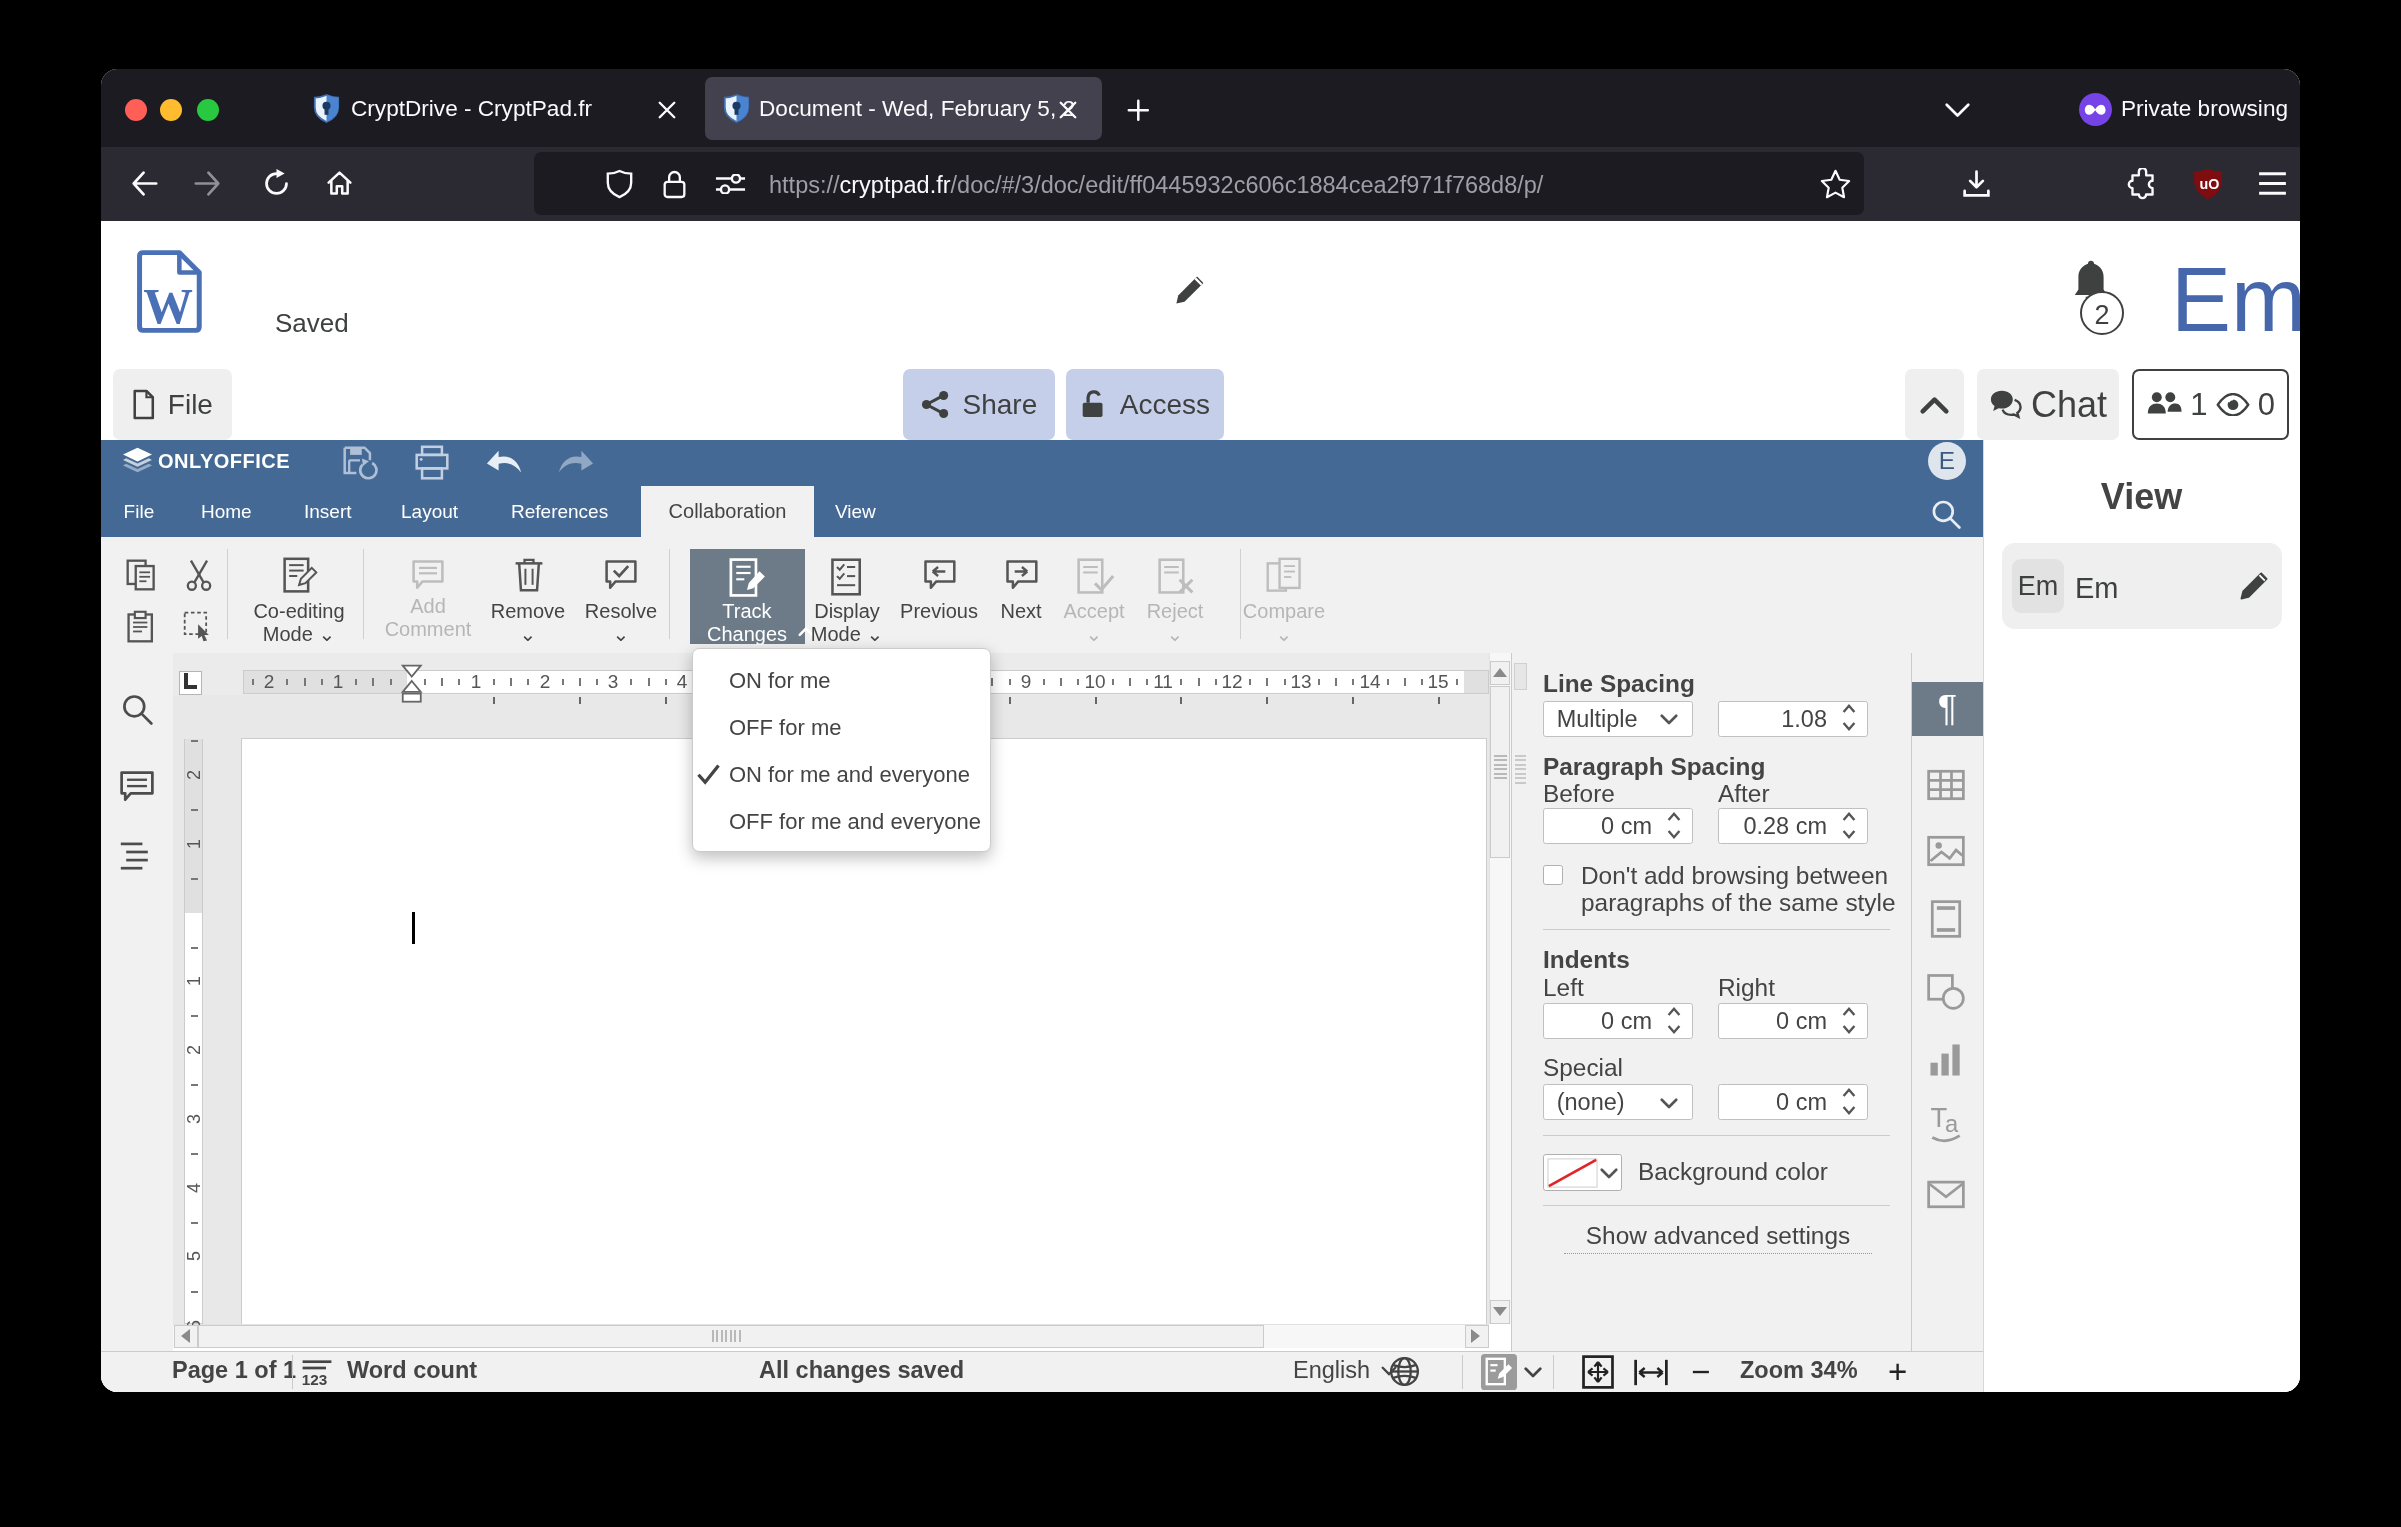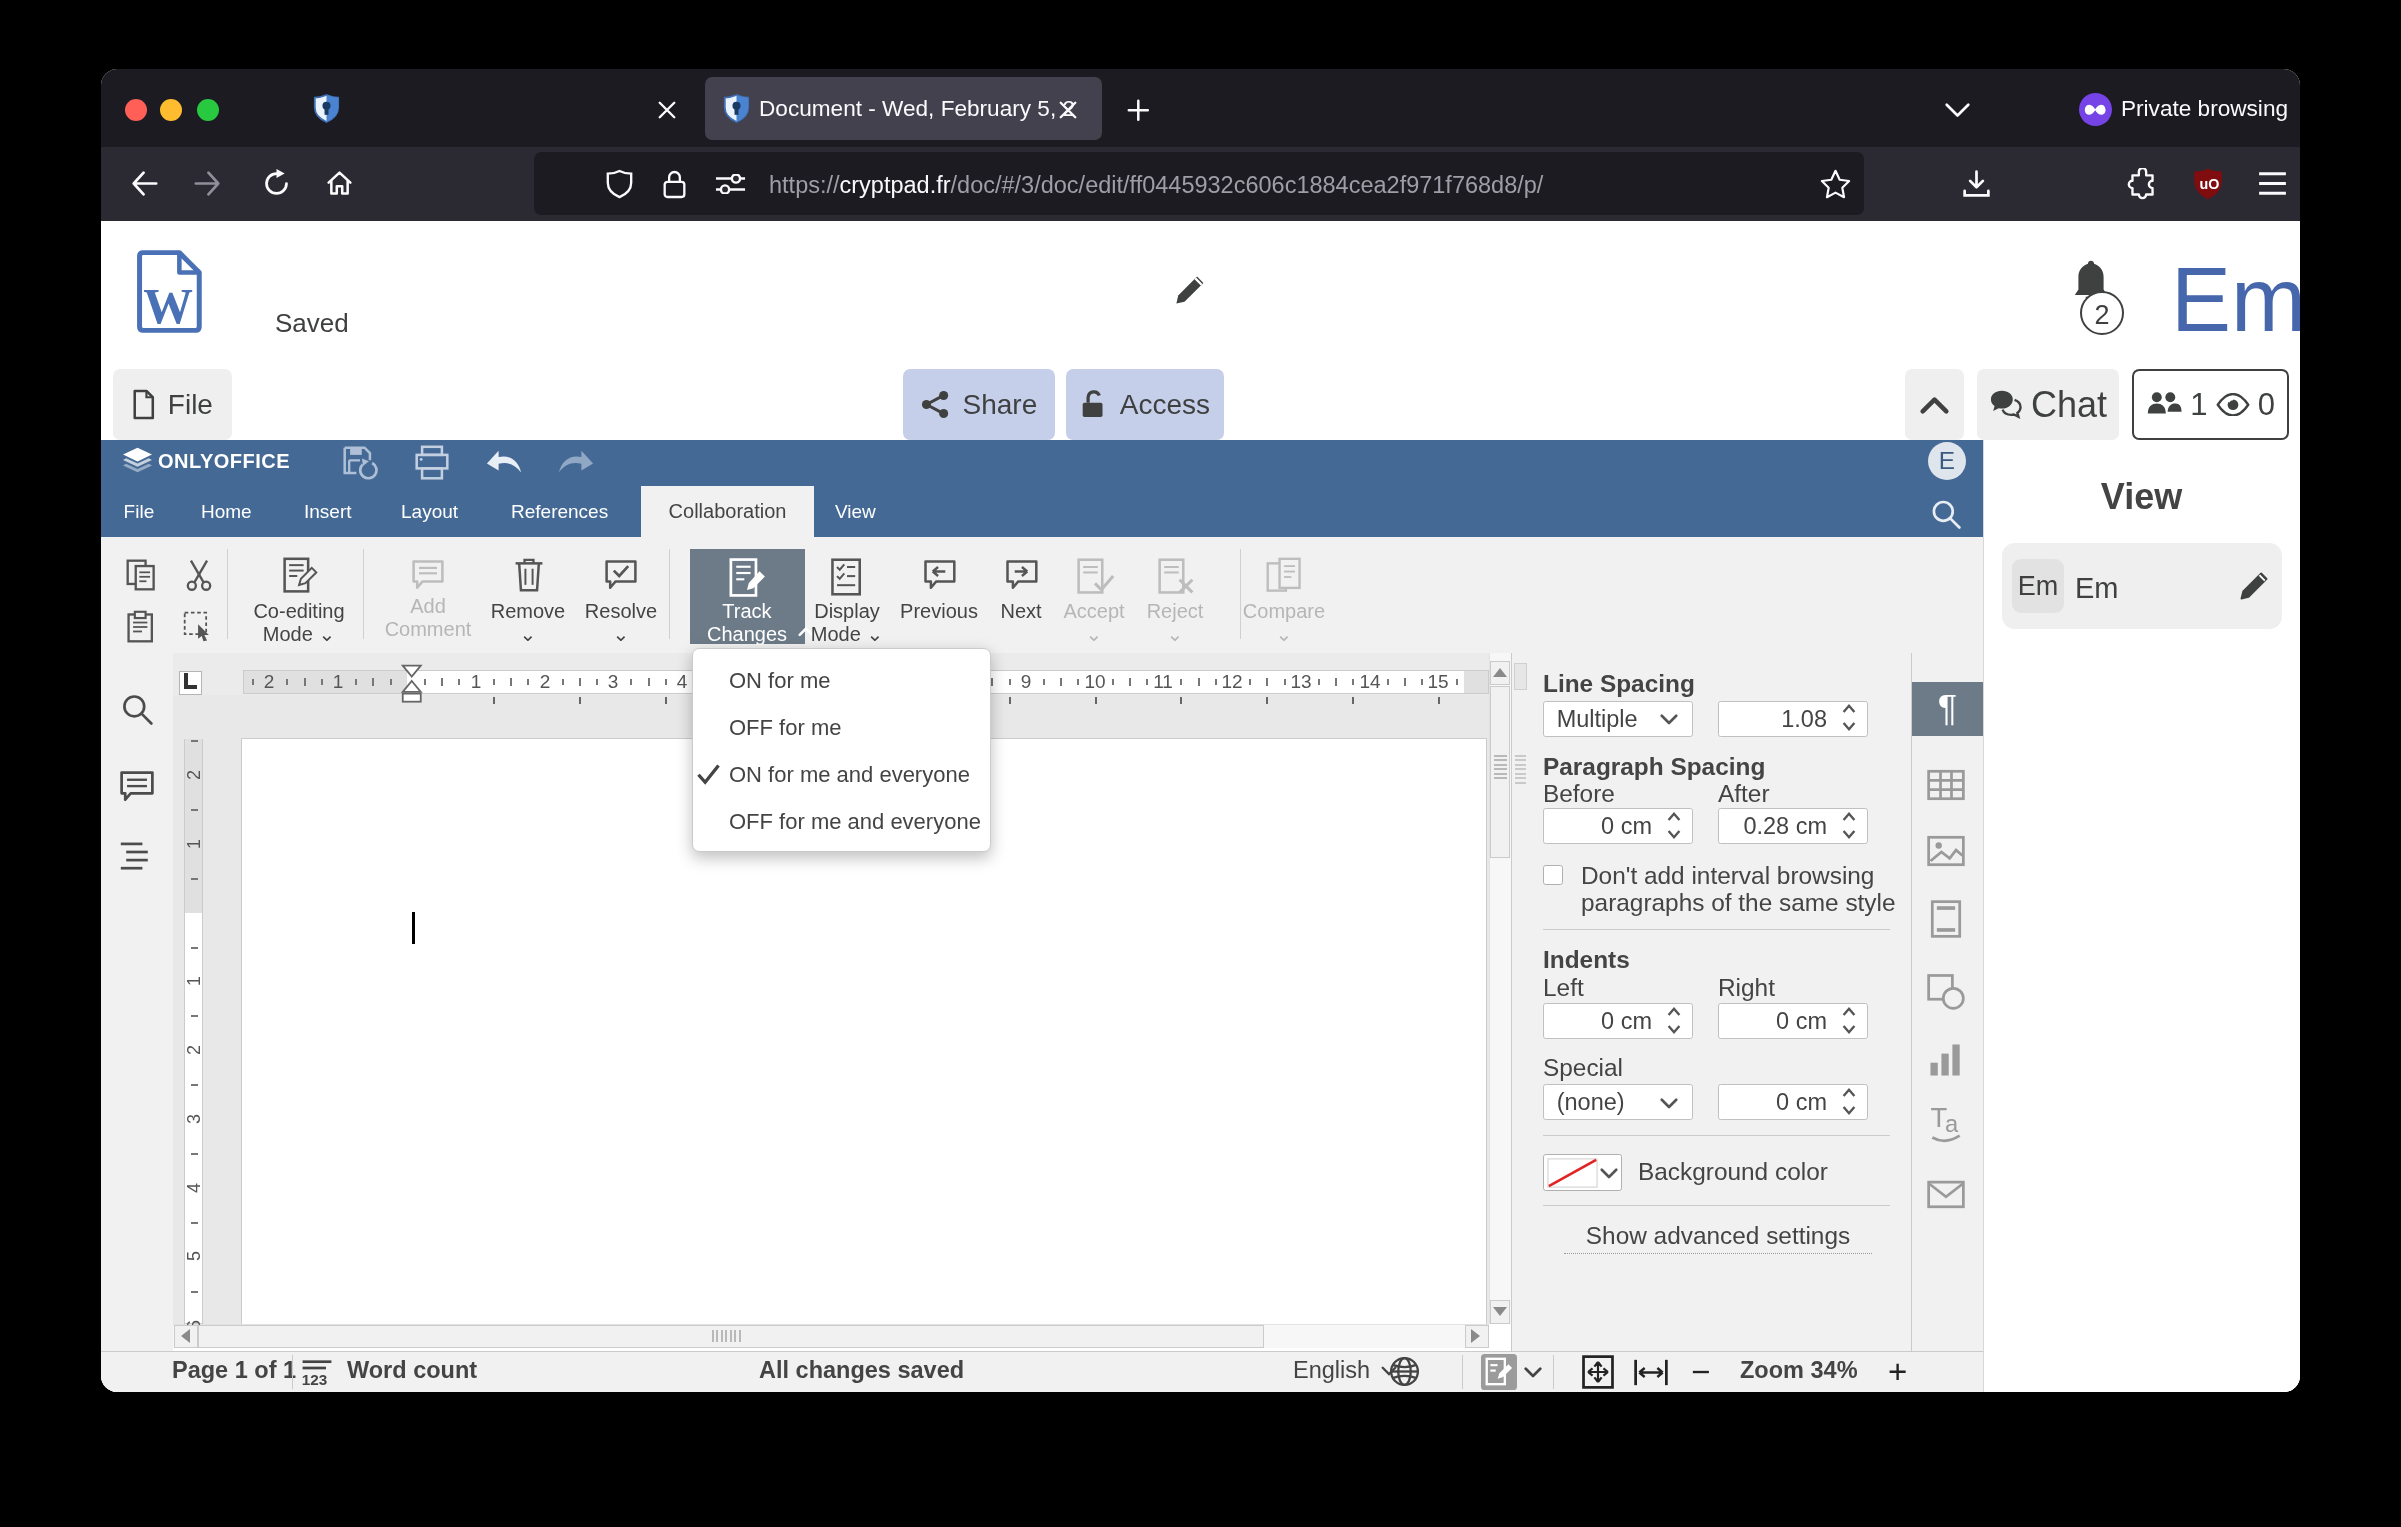--- a/index.html
+++ b/index.html
@@ -60,20 +60,21 @@
 </style>
 </head>
 <body>
 <div id="win">
 
   <div id="tabbar"></div>
   <div class="light" style="left:23.5px;background:#ff5f57"></div>
   <div class="light" style="left:59px;background:#febc2e"></div>
   <div class="light" style="left:96px;background:#28c840"></div>
   <div id="activetab"></div>
+  <div id="tab1txt" style="left:250px">CryptDrive - CryptPad.fr</div>
   <div id="tab2txt" style="left:658px">Document - Wed, February 5, 2</div>
 
   <div id="navbar"></div>
   <div id="urlbar"></div>
   <div id="urltext"><span style="color:#9f9ea8">https://</span><b>cryptpad.fr</b>/doc/#/3/doc/edit/ff0445932c606c1884cea2f971f768d8/p/</div>
 
   <div id="cphead"></div>
   <div id="saved">Saved</div>
   <div class="cpbtn" id="filebtn" style="left:11.8px;width:119px;background:#efefef">
       <svg width="23.5" height="31" viewBox="0 0 26 34">
@@ -552,21 +553,21 @@
   <svg class="abs" style="left:1564px;top:740px" width="18" height="33" viewBox="0 0 20 36">
       <polyline points="4,12 10,5 16,12" fill="none" stroke="#555" stroke-width="2.6"></polyline>
       <polyline points="4,24 10,31 16,24" fill="none" stroke="#555" stroke-width="2.6"></polyline>
     </svg>
   <div class="pinput" style="left:1617px;top:739px;width:150px;line-height:34px;text-align:right;padding-right:40px">0.28 cm</div>
   <svg class="abs" style="left:1739px;top:740px" width="18" height="33" viewBox="0 0 20 36">
       <polyline points="4,12 10,5 16,12" fill="none" stroke="#555" stroke-width="2.6"></polyline>
       <polyline points="4,24 10,31 16,24" fill="none" stroke="#555" stroke-width="2.6"></polyline>
     </svg>
   <div class="abs" style="left:1442px;top:796px;width:20px;height:20px;background:#fff;border:0.9px solid #b0b0b0;border-radius:2.7px"></div>
-  <div class="abs" style="left:1480px;top:793px;font-size:24.4px;color:#444;white-space:nowrap">Don't add interval browsing</div>
+  <div class="abs" style="left:1480px;top:793px;font-size:24.4px;color:#444;white-space:nowrap">Don't add browsing between</div>
   <div class="abs" style="left:1480px;top:820px;font-size:24.4px;color:#444;white-space:nowrap">paragraphs of the same style</div>
   <div class="pdiv" style="top:860px"></div>
   <div class="abs" style="left:1442px;top:877px;font-size:24.4px;color:#444;font-weight:bold;white-space:nowrap">Indents</div>
   <div class="abs" style="left:1442px;top:905px;font-size:24.4px;color:#444;white-space:nowrap">Left</div>
   <div class="abs" style="left:1617px;top:905px;font-size:24.4px;color:#444;white-space:nowrap">Right</div>
   <div class="pinput" style="left:1442px;top:934px;width:150px;line-height:34px;text-align:right;padding-right:40px">0 cm</div>
   <svg class="abs" style="left:1564px;top:935px" width="18" height="33" viewBox="0 0 20 36">
       <polyline points="4,12 10,5 16,12" fill="none" stroke="#555" stroke-width="2.6"></polyline>
       <polyline points="4,24 10,31 16,24" fill="none" stroke="#555" stroke-width="2.6"></polyline>
     </svg>

